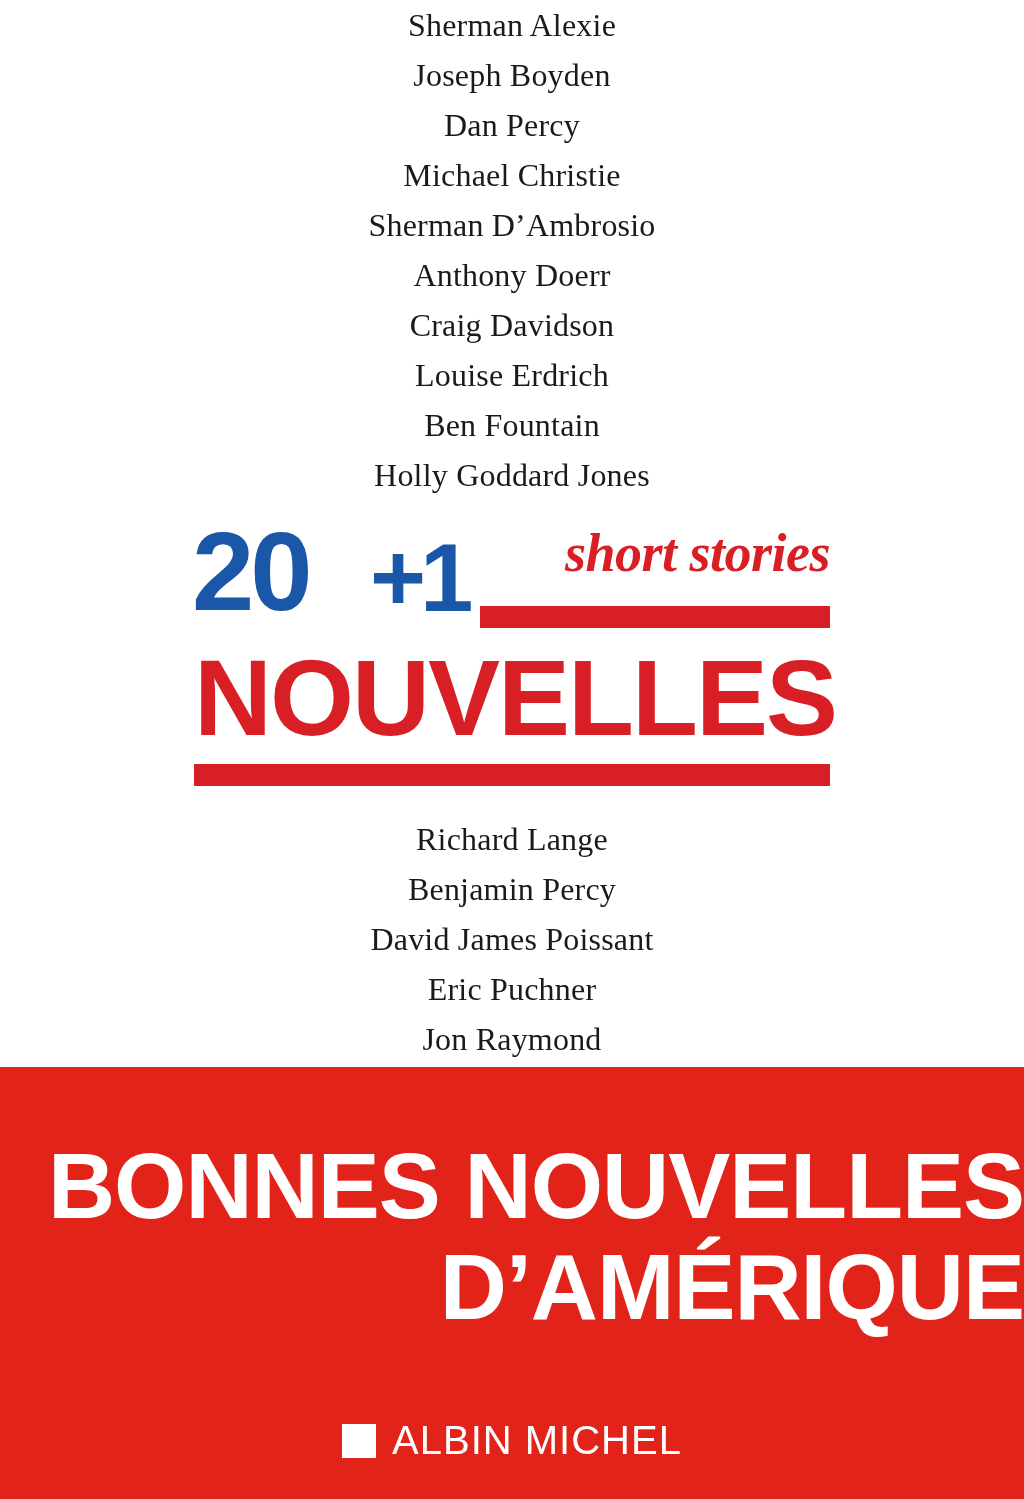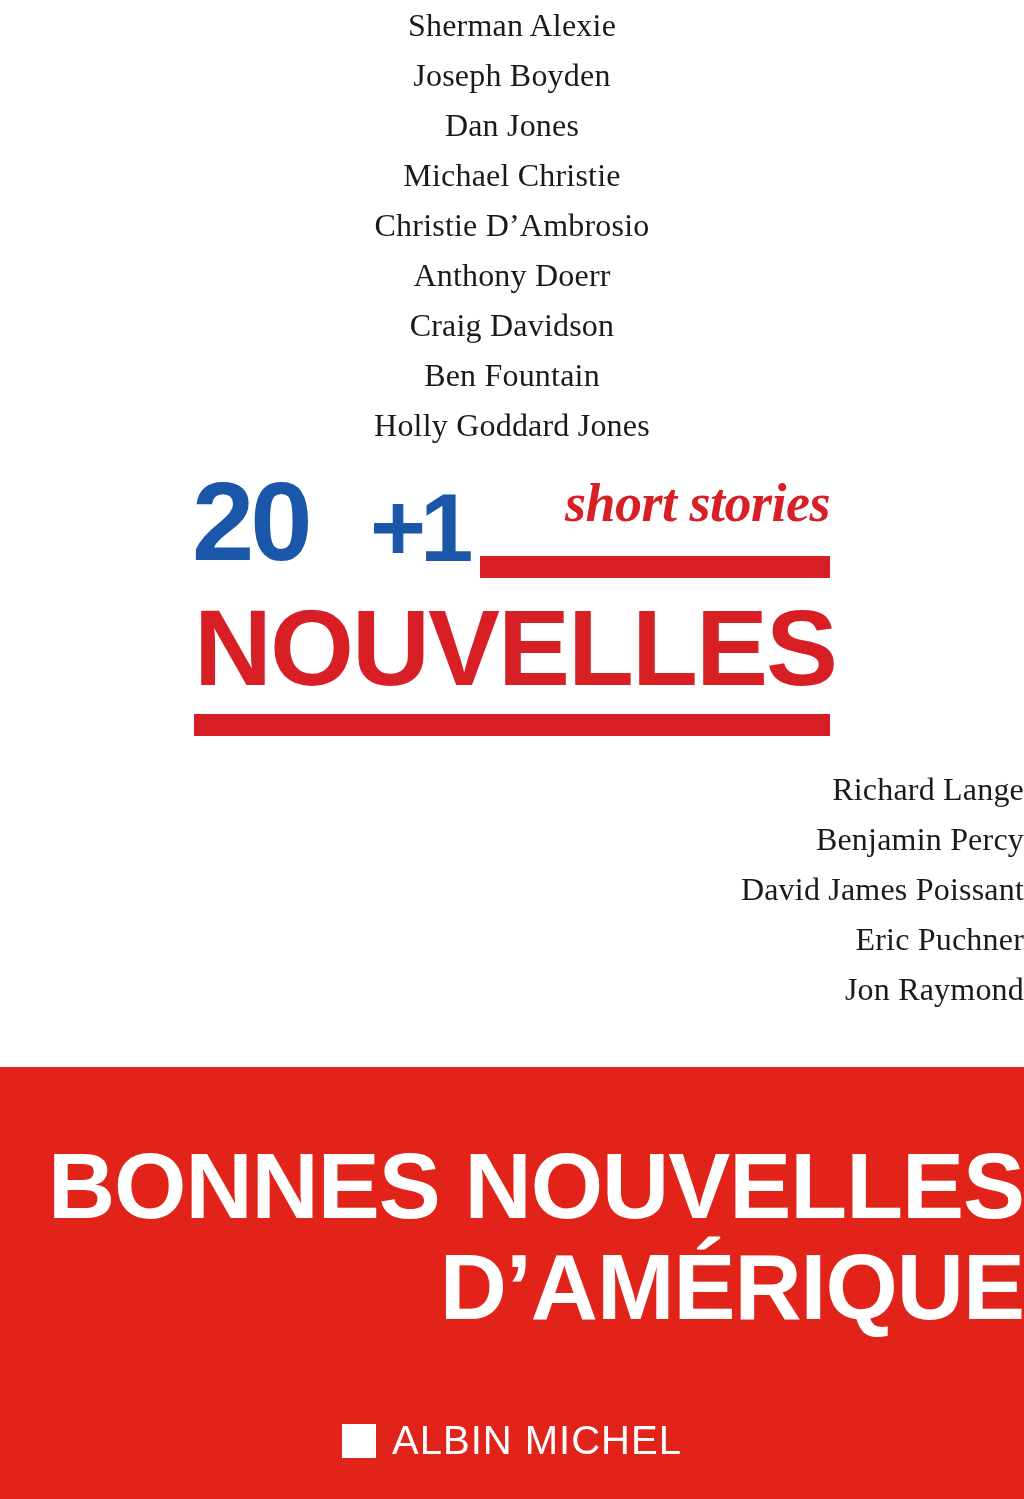--- a/index.html
+++ b/index.html
@@ -112,21 +112,21 @@
   .red-bar-bottom {
     margin-top: 12px;
     margin-left: 2px;
     width: 636px;
     height: 22px;
     background: #d91f26;
   }
   
   .authors-bottom {
     margin-top: 28px;
-    text-align: right;
+    text-align: center;
     line-height: 1.0;
   }
   
   .red-band {
     position: absolute;
     left: 0;
     right: 0;
     bottom: 0;
     height: 432px;
     background: #e2231a;
@@ -174,25 +174,26 @@
   }
 </style>
 </head>
 <body>
 
 <div class="cover">
 
   <div class="authors-top">
     <div class="author-line">Sherman Alexie</div>
     <div class="author-line">Joseph Boyden</div>
-    <div class="author-line">Dan Jones</div>
+    <div class="author-line">Dan Percy</div>
     <div class="author-line">Michael Christie</div>
-    <div class="author-line">Christie D’Ambrosio</div>
+    <div class="author-line">Sherman D’Ambrosio</div>
     <div class="author-line">Anthony Doerr</div>
     <div class="author-line">Craig Davidson</div>
+    <div class="author-line">Louise Erdrich</div>
     <div class="author-line">Ben Fountain</div>
     <div class="author-line">Holly Goddard Jones</div>
   </div>
 
   <div class="logo-block">
     <div class="logo-row1">
       <span class="num-20">20</span>
       <span class="plus-one">+1</span>
       <span class="star">★</span>
       <span class="short-stories">short stories</span>

